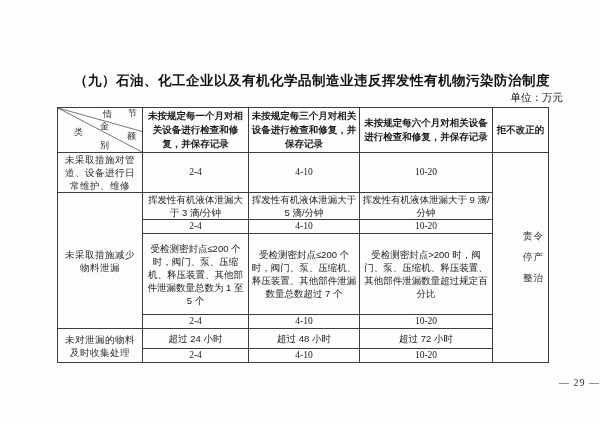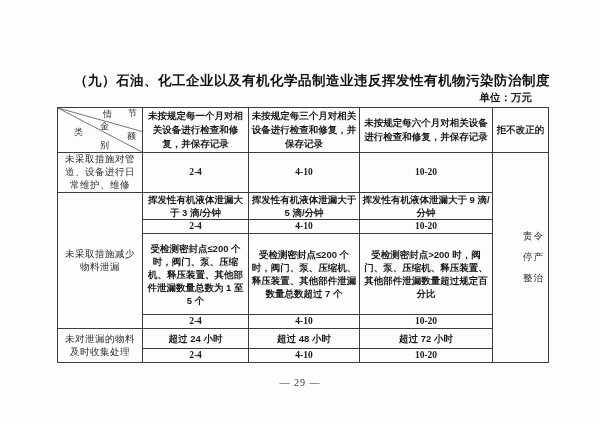--- a/index.html
+++ b/index.html
@@ -8,59 +8,59 @@
     position:relative; width:600px; height:424px; margin:0 auto;
     background:#fdfdfd; overflow:hidden;
     font-family:"Liberation Sans", sans-serif; color:#1a1a1a;
   }
   .doc-title {
     position:absolute; top:72px; left:0; width:600px;
     text-align:center; font-size:13.5px; font-weight:bold;
     letter-spacing:0.5px; color:#111;padding-left:24px;
   }
   .unit-label {
-    position:absolute; top:91px; right:68px;
-    font-size:10.5px; font-weight:bold; color:#111;
+    position:absolute; top:91px; right:37px;
+    font-size:10.5px; font-weight:normal; color:#111;
   }
   table.penalty-table {
     position:absolute; top:107px; left:57px;
     border-collapse:collapse; table-layout:fixed;
   }
   .penalty-table td, .penalty-table th {
     border:1px solid #3c3c3c; padding:0 2px;
     text-align:center; vertical-align:middle;
     font-size:9.5px; line-height:13px; font-weight:normal;
   }
   th.col-head { font-weight:bold; line-height:14px; }
   td.category-cell {
-    font-family:Liberation Mono, monospace; letter-spacing:0.5px;
+    font-family:Liberation Sans, sans-serif; letter-spacing:0.5px;
     color:#2a2a2a; padding:0 3px;
   }
-  td.condition-cell { font-weight:bold; }
-  td.amount-cell { font-family:"Liberation Serif", serif;font-weight:bold; }
+  td.condition-cell { font-weight:normal; }
+  td.amount-cell { font-family:"Liberation Serif", serif; }
   td.refusal-cell {
     font-family:"Liberation Serif", serif; letter-spacing:1px;
     color:#2a2a2a; line-height:21px;padding-left:28px;
   }
   tr.h-head { height:45px; }
   tr.h-r1   { height:37px; }
   tr.h-r2a  { height:24px; }
   tr.h-amt  { height:12px; }
   tr.h-r2c  { height:81px; }
   tr.h-r3a  { height:20px; }
   tr.h-r3b  { height:14px; }
   td.corner-cell { position:relative; padding:0; }
   td.corner-cell svg { position:absolute; left:0; top:0; width:100%; height:100%; display:block; }
   .corner-char {
     position:absolute; font-size:9px; line-height:9px;
     font-family:"Liberation Serif", serif; color:#2a2a2a;
   }
   .page-number {
     position:absolute; top:377px; left:0; width:600px;
-    text-align:center; font-size:10px; letter-spacing:1px;
+    text-align:right; font-size:10px; letter-spacing:1px;
     font-family:"Liberation Serif", serif; color:#333;
   }
 </style>
 </head>
 <body>
 
 <div class="page">
 
   <div class="doc-title">（九）石油、化工企业以及有机化学品制造业违反挥发性有机物污染防治制度</div>
   <div class="unit-label">单位：万元</div>

